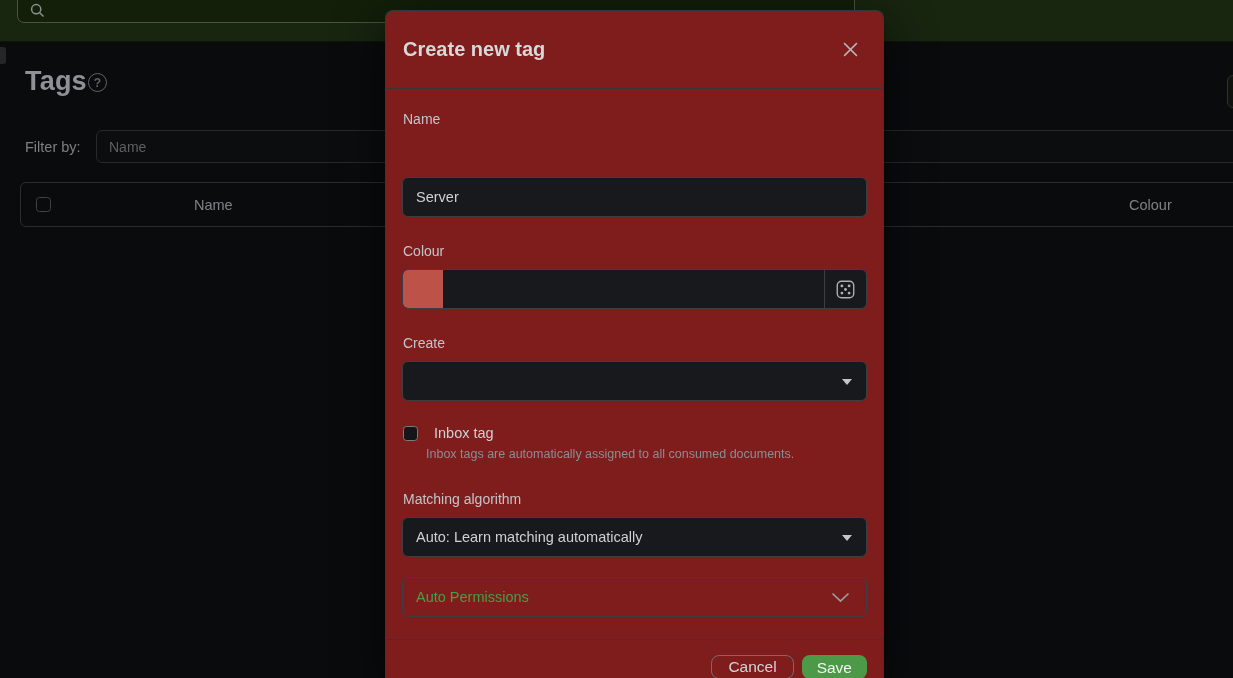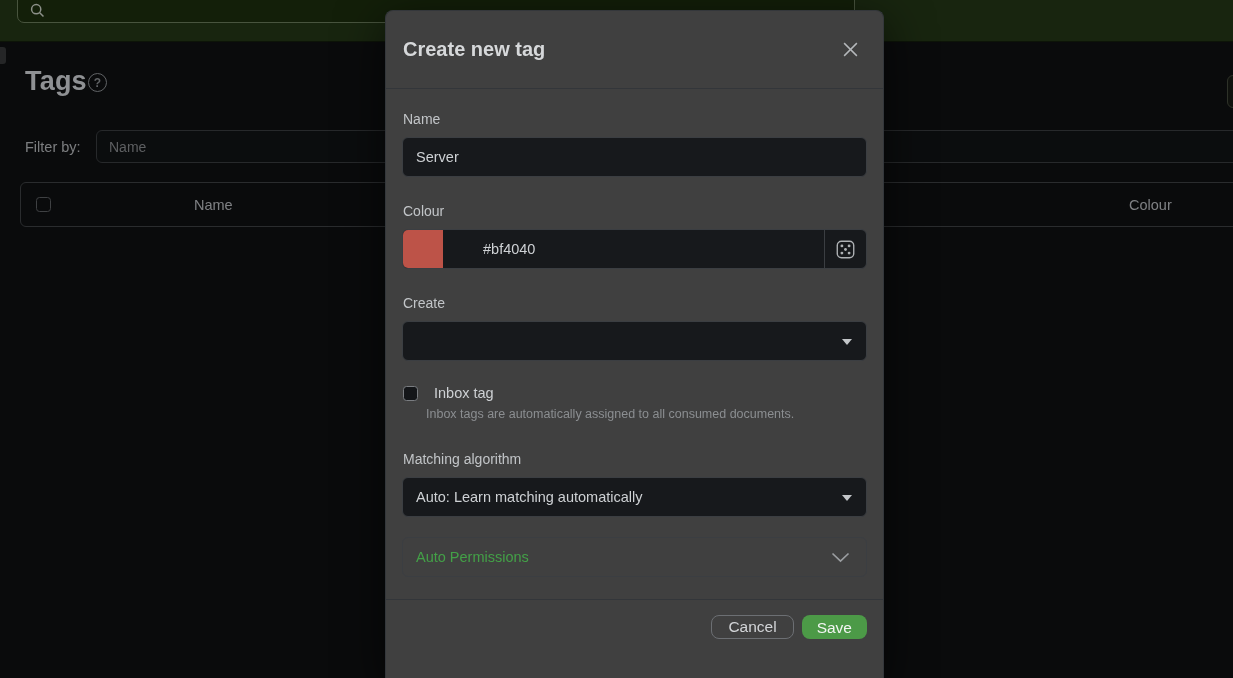--- a/index.html
+++ b/index.html
@@ -26,29 +26,29 @@
   .table-header { position:absolute; left:20px; top:182px; width:1219px; height:45px; border:1px solid #414447; border-radius:6px; }
   .th-checkbox { position:absolute; left:15px; top:14px; width:15px; height:15px; border:1px solid #616467; border-radius:3.5px; background:transparent; }
   .th-name { position:absolute; left:173px; top:14px; font-size:14.5px; color:#c2c5c9; }
   .th-colour { position:absolute; left:1108px; top:14px; font-size:14.5px; color:#c2c5c9; }
   .edge-stub { position:absolute; right:-9px; top:75px; width:15px; height:33px; border:1px solid #484d3f; border-radius:6px; background:#1a1d16; }
 
   
   .backdrop { position:absolute; inset:0; background:rgba(0,0,0,0.35); }
 
   
-  .modal { position:absolute; left:385px; top:10px; width:499px; height:668px; background:#404040; border:1px solid #34373b; border-bottom:none; border-radius:8px 8px 0 0; box-shadow:0 12px 48px rgba(0,0,0,0.65); color:#ced1d4; }
+  .modal { position:absolute; left:385px; top:10px; width:499px; height:668px; background:#7f1d1d; border:1px solid #34373b; border-bottom:none; border-radius:8px 8px 0 0; box-shadow:0 12px 48px rgba(0,0,0,0.65); color:#ced1d4; }
   .modal-header { height:78px; padding:0 18px 0 17px; display:flex; align-items:center; justify-content:space-between; border-bottom:1px solid #33363a; }
   .modal-title { font-size:20px; font-weight:700; color:#d6d8da; }
   .close-btn { width:30px; height:30px; background:transparent; border:none; cursor:pointer; display:flex; align-items:center; justify-content:center; }
   .modal-body { padding:6px 16px 0 16px; }
 
   .group-label { display:block; font-size:14px; color:#c2c5c8; margin:26px 0 10px 1px; }
   .group-label.first { margin-top:16px; }
-  .text-input { width:100%; height:40px; background:#17191c; border:1px solid #3b3e42; border-radius:6px; color:#ced1d4; font-size:14.5px; padding:0 13px; outline:none; font-family:"Liberation Sans",sans-serif; }
+  .text-input { width:100%; height:40px; background:#17191c; border:1px solid #3b3e42; border-radius:6px; color:#ced1d4; font-size:14.5px; padding:0 13px; outline:none; font-family:"Liberation Sans",sans-serif;margin-top:40px; }
 
   .colour-group { display:flex; align-items:stretch; height:40px; border:1px solid #3b3e42; border-radius:6px; background:#17191c; overflow:hidden;gap:27px; }
   .swatch { width:40px; flex:0 0 auto; }
   .colour-group .text-input { border:none; background:transparent; flex:1; height:100%; }
   .dice-btn { width:42px; flex:0 0 auto; border:none; border-left:1px solid #3b3e42; background:transparent; display:flex; align-items:center; justify-content:center; cursor:pointer; }
 
   .select { position:relative; height:40px; background:#17191c; border:1px solid #3b3e42; border-radius:6px; font-size:14.5px; color:#ced1d4; line-height:38px; padding:0 34px 16px 13px; cursor:pointer; }
   .caret { position:absolute; right:14px; top:17px; width:0; height:0; border-left:5px solid transparent; border-right:5px solid transparent; border-top:6px solid #c3c6c9; }
 
   .check-row { display:flex; align-items:center; margin:24px 0 0 1px; }

